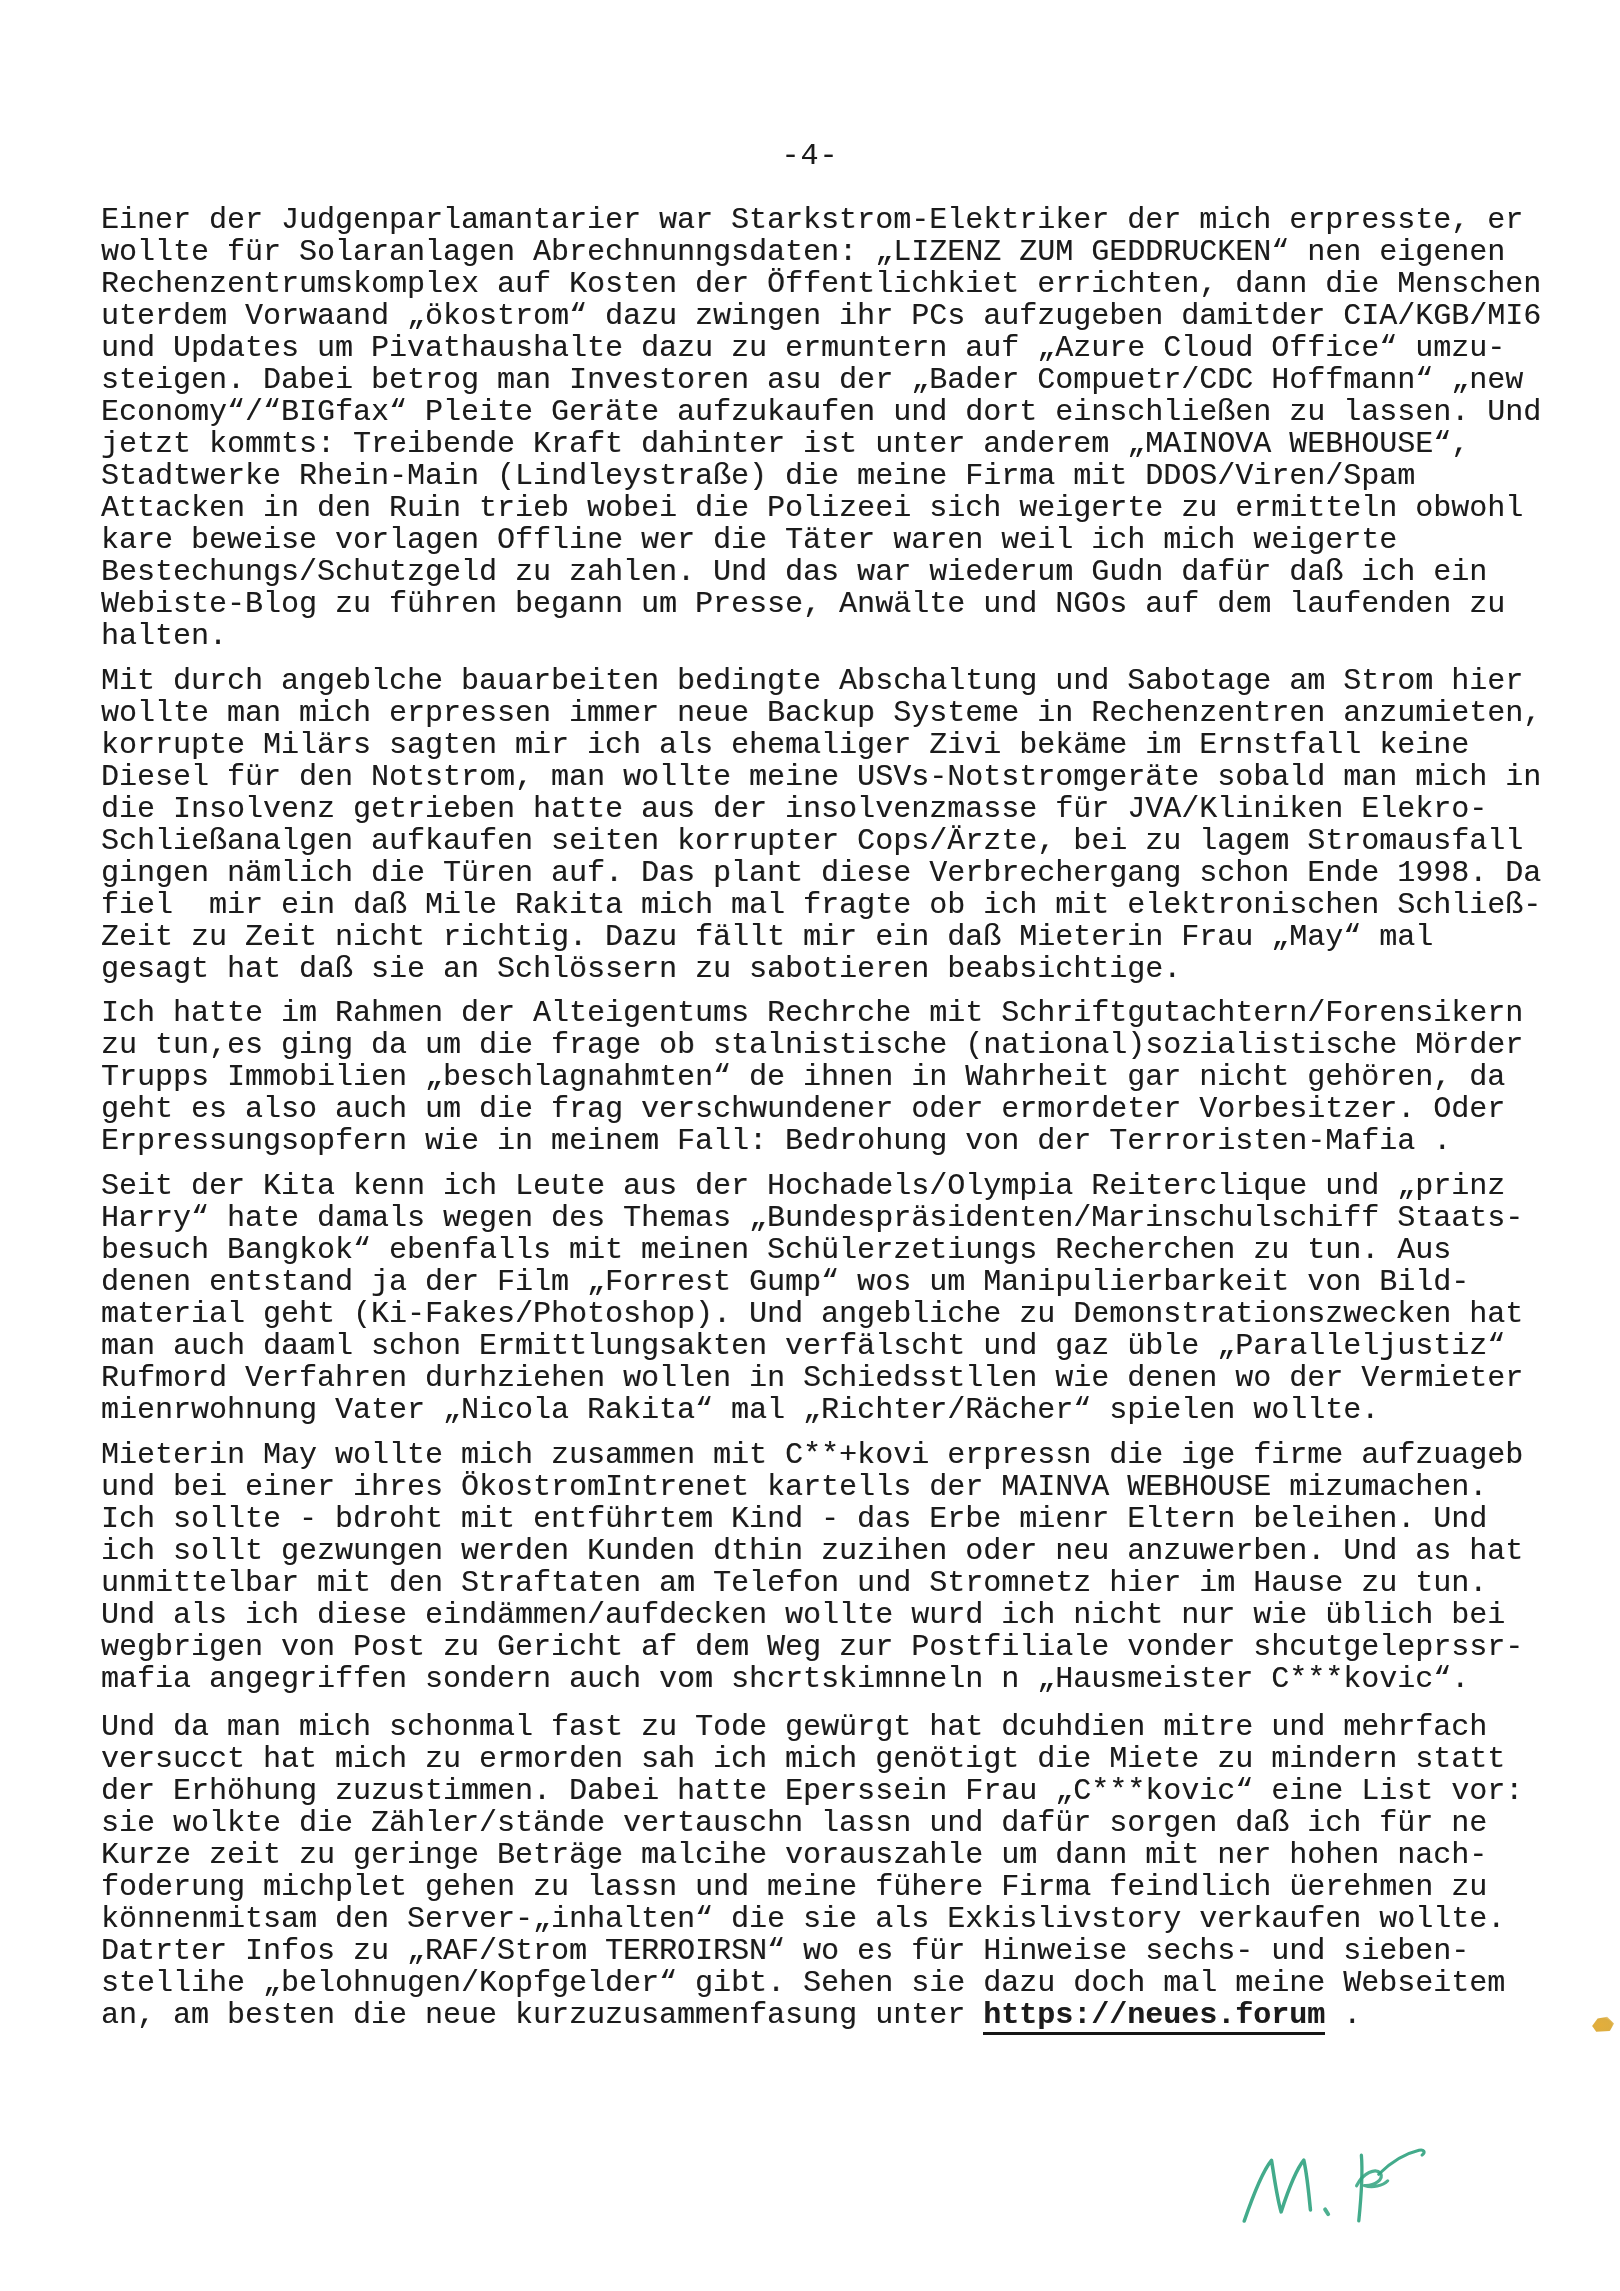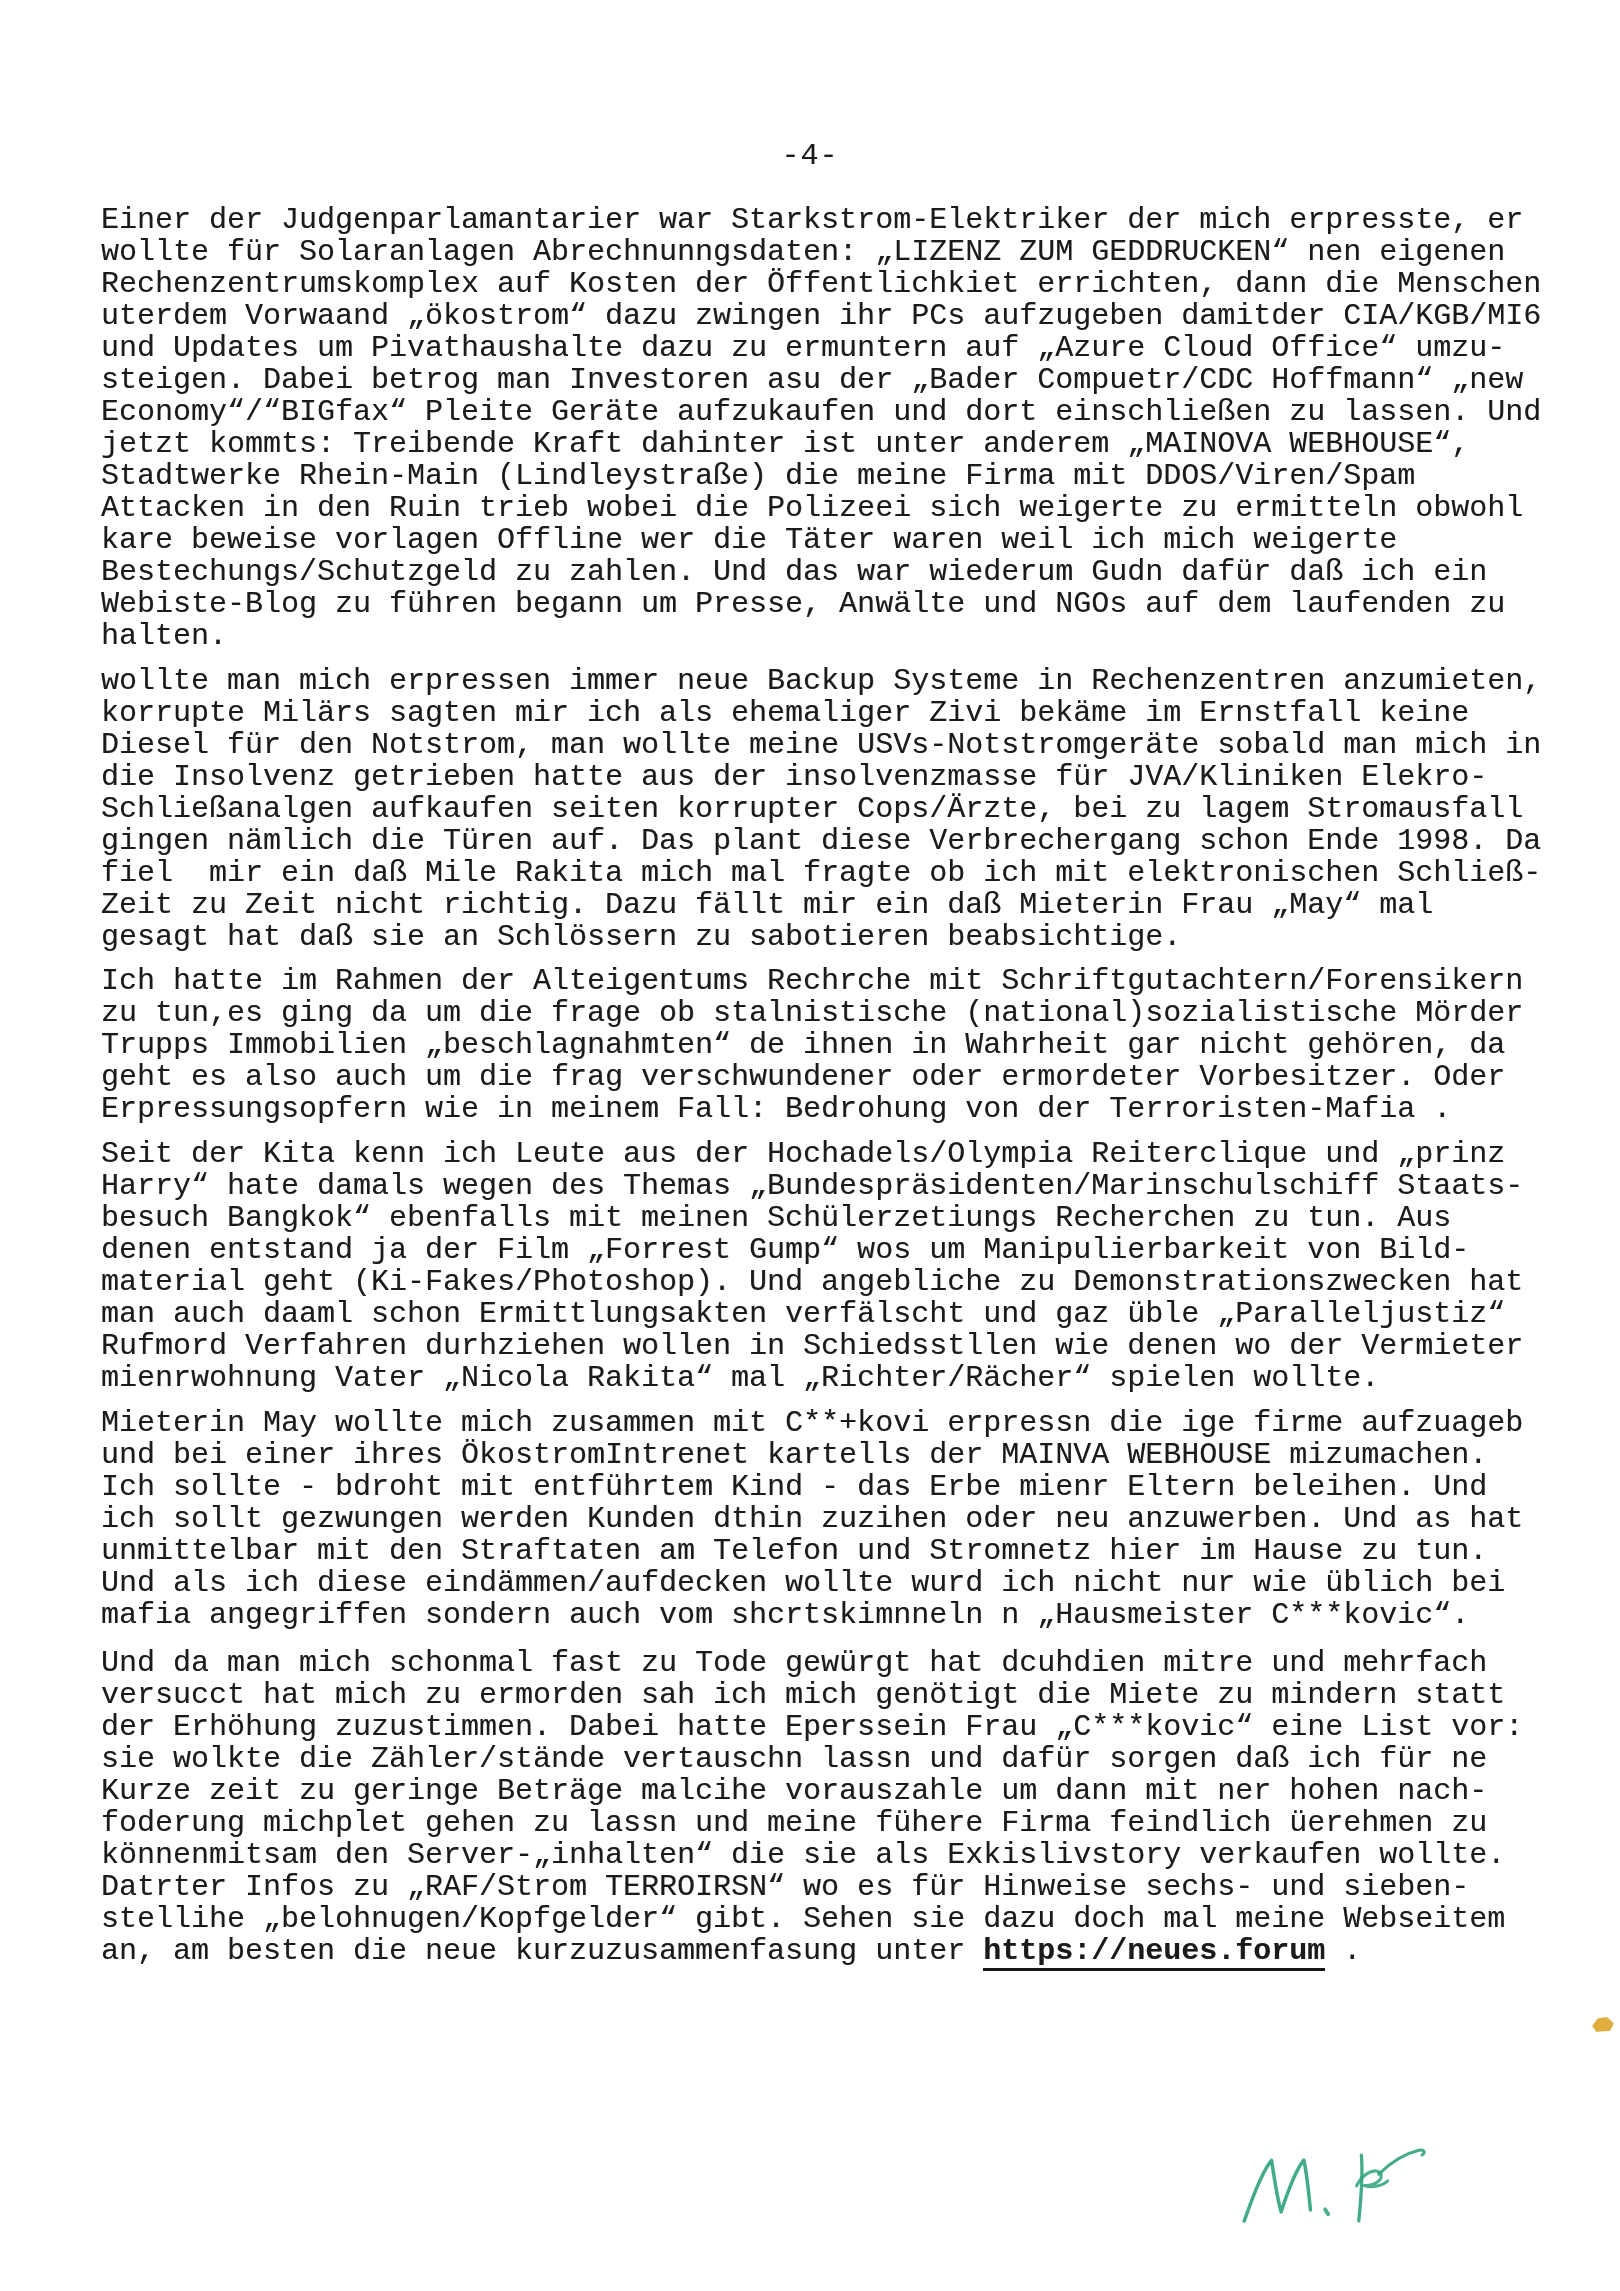--- a/index.html
+++ b/index.html
@@ -81,20 +81,21 @@
         <div class="line">Economy“/“BIGfax“ Pleite Geräte aufzukaufen und dort einschließen zu lassen. Und</div>
         <div class="line">jetzt kommts: Treibende Kraft dahinter ist unter anderem „MAINOVA WEBHOUSE“,</div>
         <div class="line">Stadtwerke Rhein-Main (Lindleystraße) die meine Firma mit DDOS/Viren/Spam</div>
         <div class="line">Attacken in den Ruin trieb wobei die Polizeei sich weigerte zu ermitteln obwohl</div>
         <div class="line">kare beweise vorlagen Offline wer die Täter waren weil ich mich weigerte</div>
         <div class="line">Bestechungs/Schutzgeld zu zahlen. Und das war wiederum Gudn dafür daß ich ein</div>
         <div class="line">Webiste-Blog zu führen begann um Presse, Anwälte und NGOs auf dem laufenden zu</div>
         <div class="line">halten.</div>
       </div>
     <div class="para">
+        <div class="line">Mit durch angeblche bauarbeiten bedingte Abschaltung und Sabotage am Strom hier</div>
         <div class="line">wollte man mich erpressen immer neue Backup Systeme in Rechenzentren anzumieten,</div>
         <div class="line">korrupte Milärs sagten mir ich als ehemaliger Zivi bekäme im Ernstfall keine</div>
         <div class="line">Diesel für den Notstrom, man wollte meine USVs-Notstromgeräte sobald man mich in</div>
         <div class="line">die Insolvenz getrieben hatte aus der insolvenzmasse für JVA/Kliniken Elekro-</div>
         <div class="line">Schließanalgen aufkaufen seiten korrupter Cops/Ärzte, bei zu lagem Stromausfall</div>
         <div class="line">gingen nämlich die Türen auf. Das plant diese Verbrechergang schon Ende 1998. Da</div>
         <div class="line">fiel  mir ein daß Mile Rakita mich mal fragte ob ich mit elektronischen Schließ-</div>
         <div class="line">Zeit zu Zeit nicht richtig. Dazu fällt mir ein daß Mieterin Frau „May“ mal</div>
         <div class="line">gesagt hat daß sie an Schlössern zu sabotieren beabsichtige.</div>
       </div>
@@ -115,20 +116,21 @@
         <div class="line">Rufmord Verfahren durhziehen wollen in Schiedsstllen wie denen wo der Vermieter</div>
         <div class="line">mienrwohnung Vater „Nicola Rakita“ mal „Richter/Rächer“ spielen wollte.</div>
       </div>
     <div class="para">
         <div class="line">Mieterin May wollte mich zusammen mit C**+kovi erpressn die ige firme aufzuageb</div>
         <div class="line">und bei einer ihres ÖkostromIntrenet kartells der MAINVA WEBHOUSE mizumachen.</div>
         <div class="line">Ich sollte - bdroht mit entführtem Kind - das Erbe mienr Eltern beleihen. Und</div>
         <div class="line">ich sollt gezwungen werden Kunden dthin zuzihen oder neu anzuwerben. Und as hat</div>
         <div class="line">unmittelbar mit den Straftaten am Telefon und Stromnetz hier im Hause zu tun.</div>
         <div class="line">Und als ich diese eindämmen/aufdecken wollte wurd ich nicht nur wie üblich bei</div>
+        <div class="line">wegbrigen von Post zu Gericht af dem Weg zur Postfiliale vonder shcutgeleprssr-</div>
         <div class="line">mafia angegriffen sondern auch vom shcrtskimnneln n „Hausmeister C***kovic“.</div>
       </div>
     <div class="para gap-lg">
       <div>
           <div class="line">Und da man mich schonmal fast zu Tode gewürgt hat dcuhdien mitre und mehrfach</div>
           <div class="line">versucct hat mich zu ermorden sah ich mich genötigt die Miete zu mindern statt</div>
           <div class="line">der Erhöhung zuzustimmen. Dabei hatte Eperssein Frau „C***kovic“ eine List vor:</div>
           <div class="line">sie wolkte die Zähler/stände vertauschn lassn und dafür sorgen daß ich für ne</div>
           <div class="line">Kurze zeit zu geringe Beträge malcihe vorauszahle um dann mit ner hohen nach-</div>
           <div class="line">foderung michplet gehen zu lassn und meine fühere Firma feindlich üerehmen zu</div>

